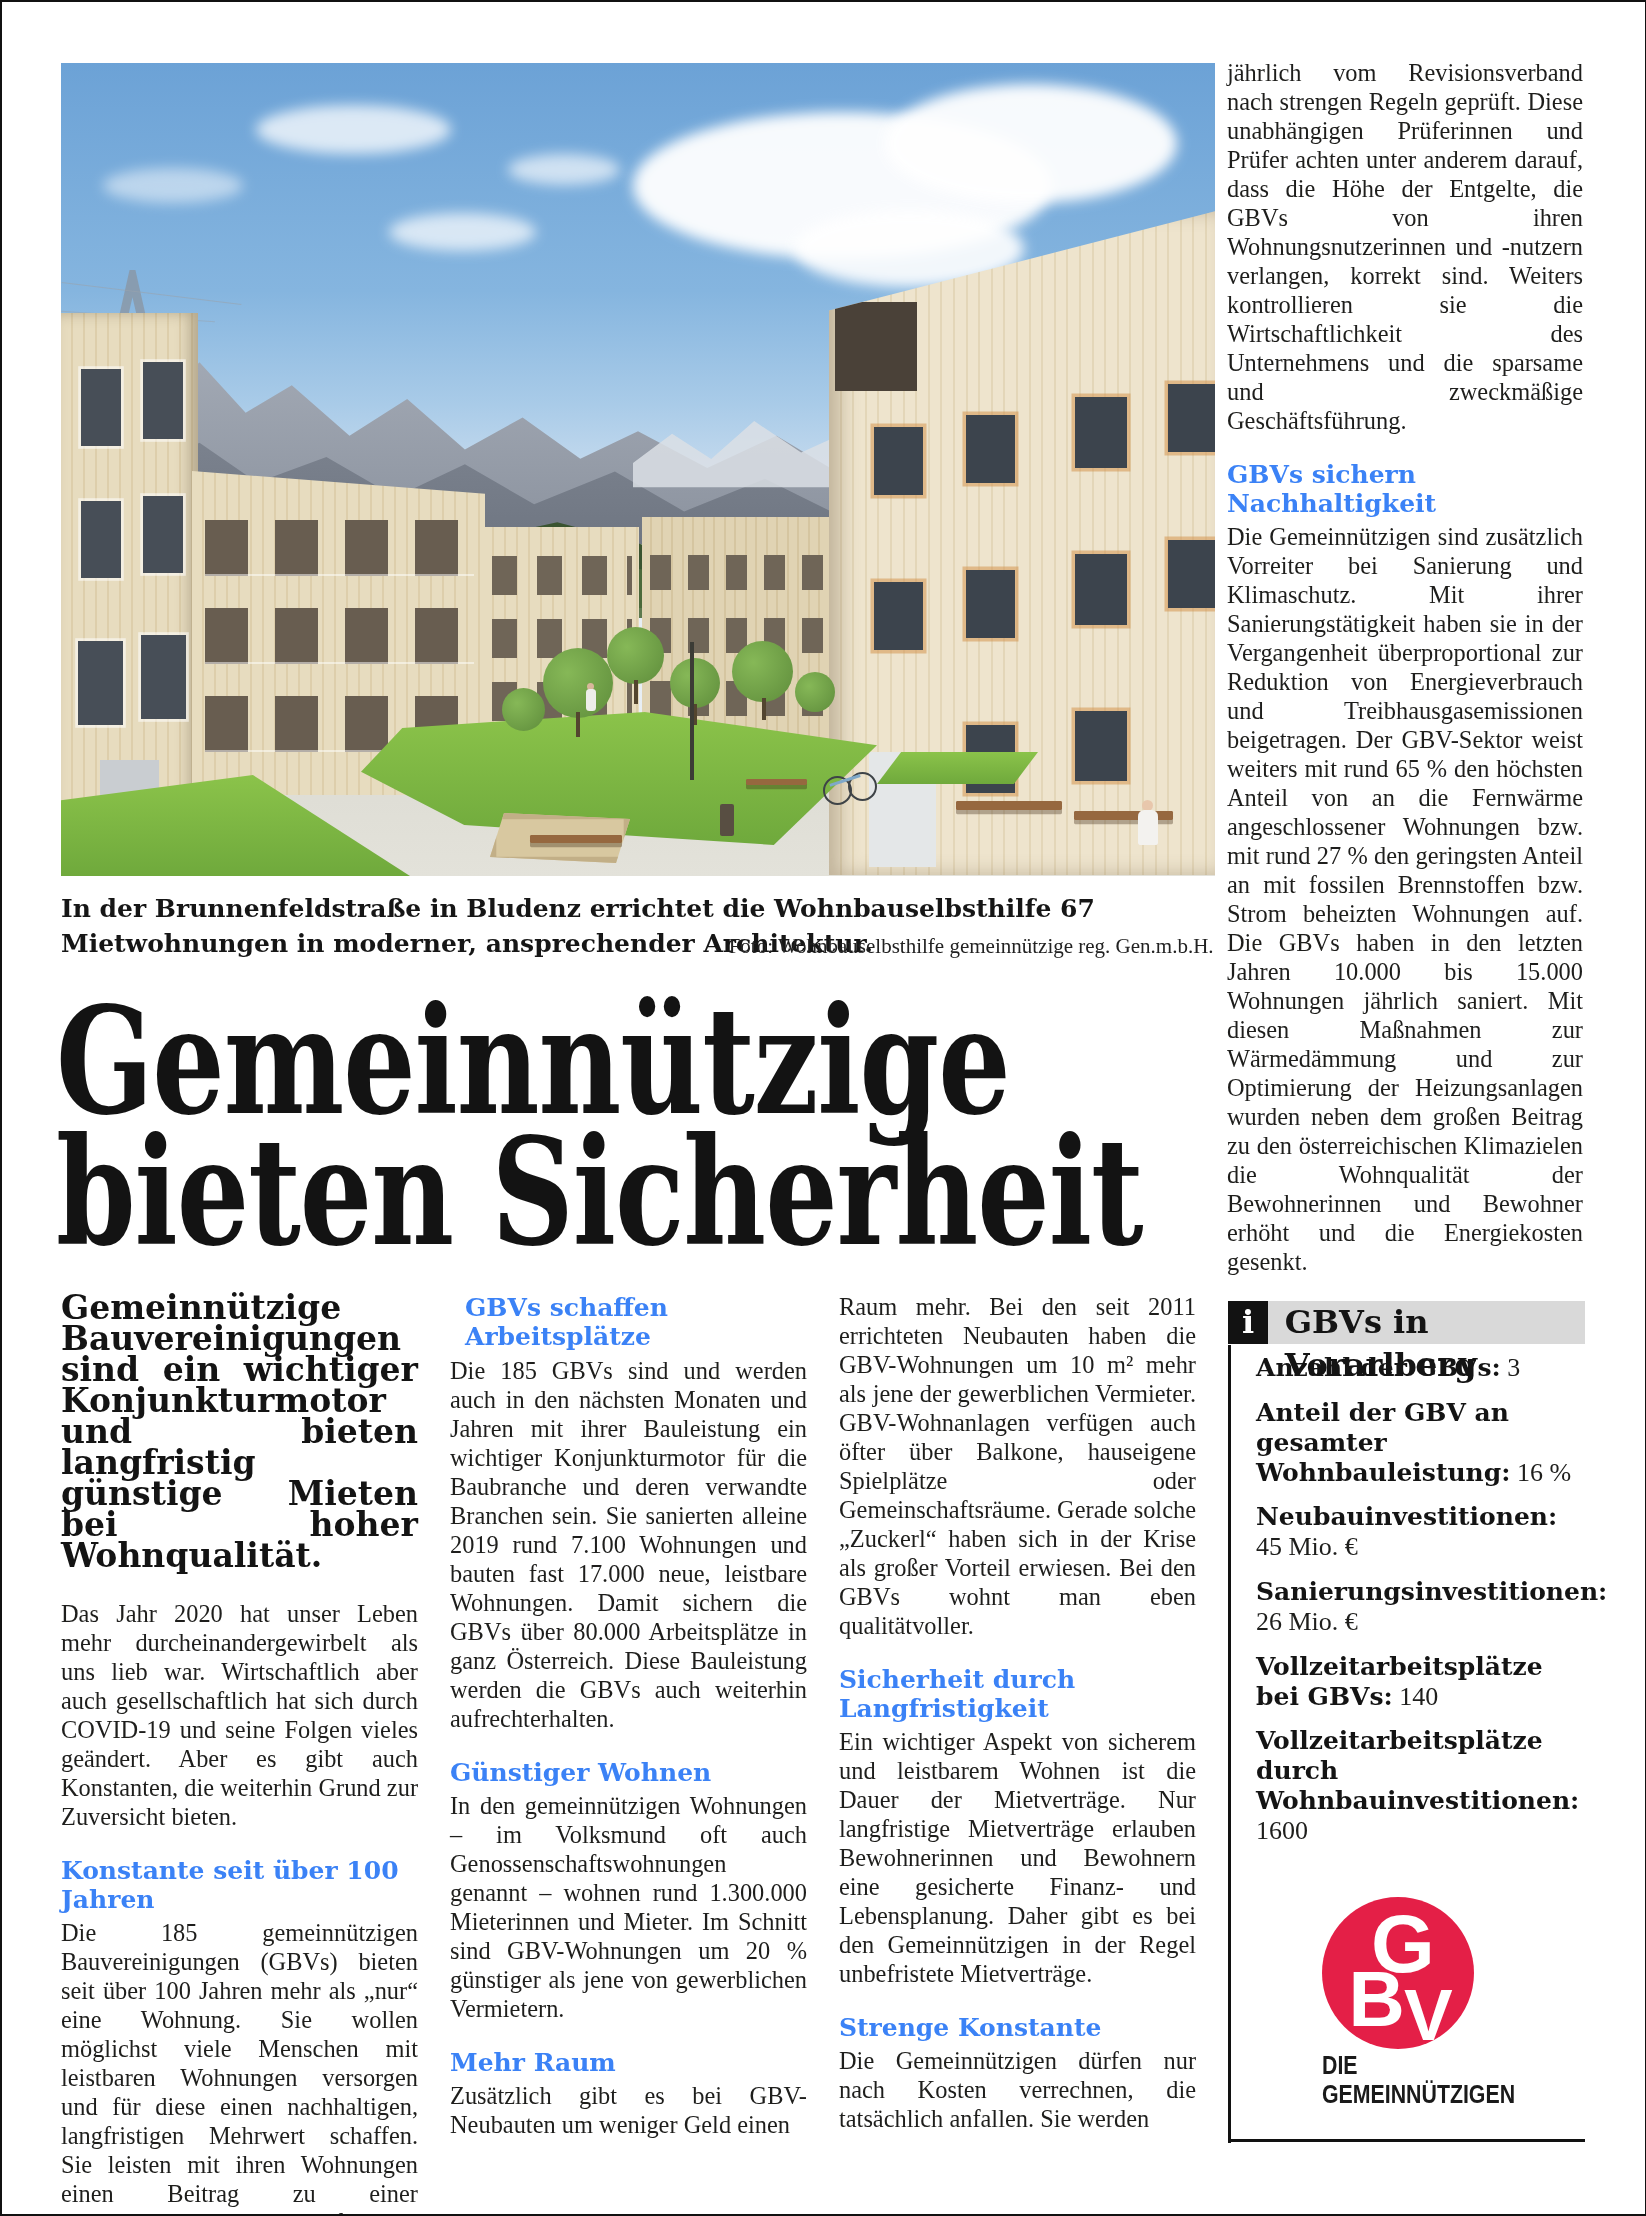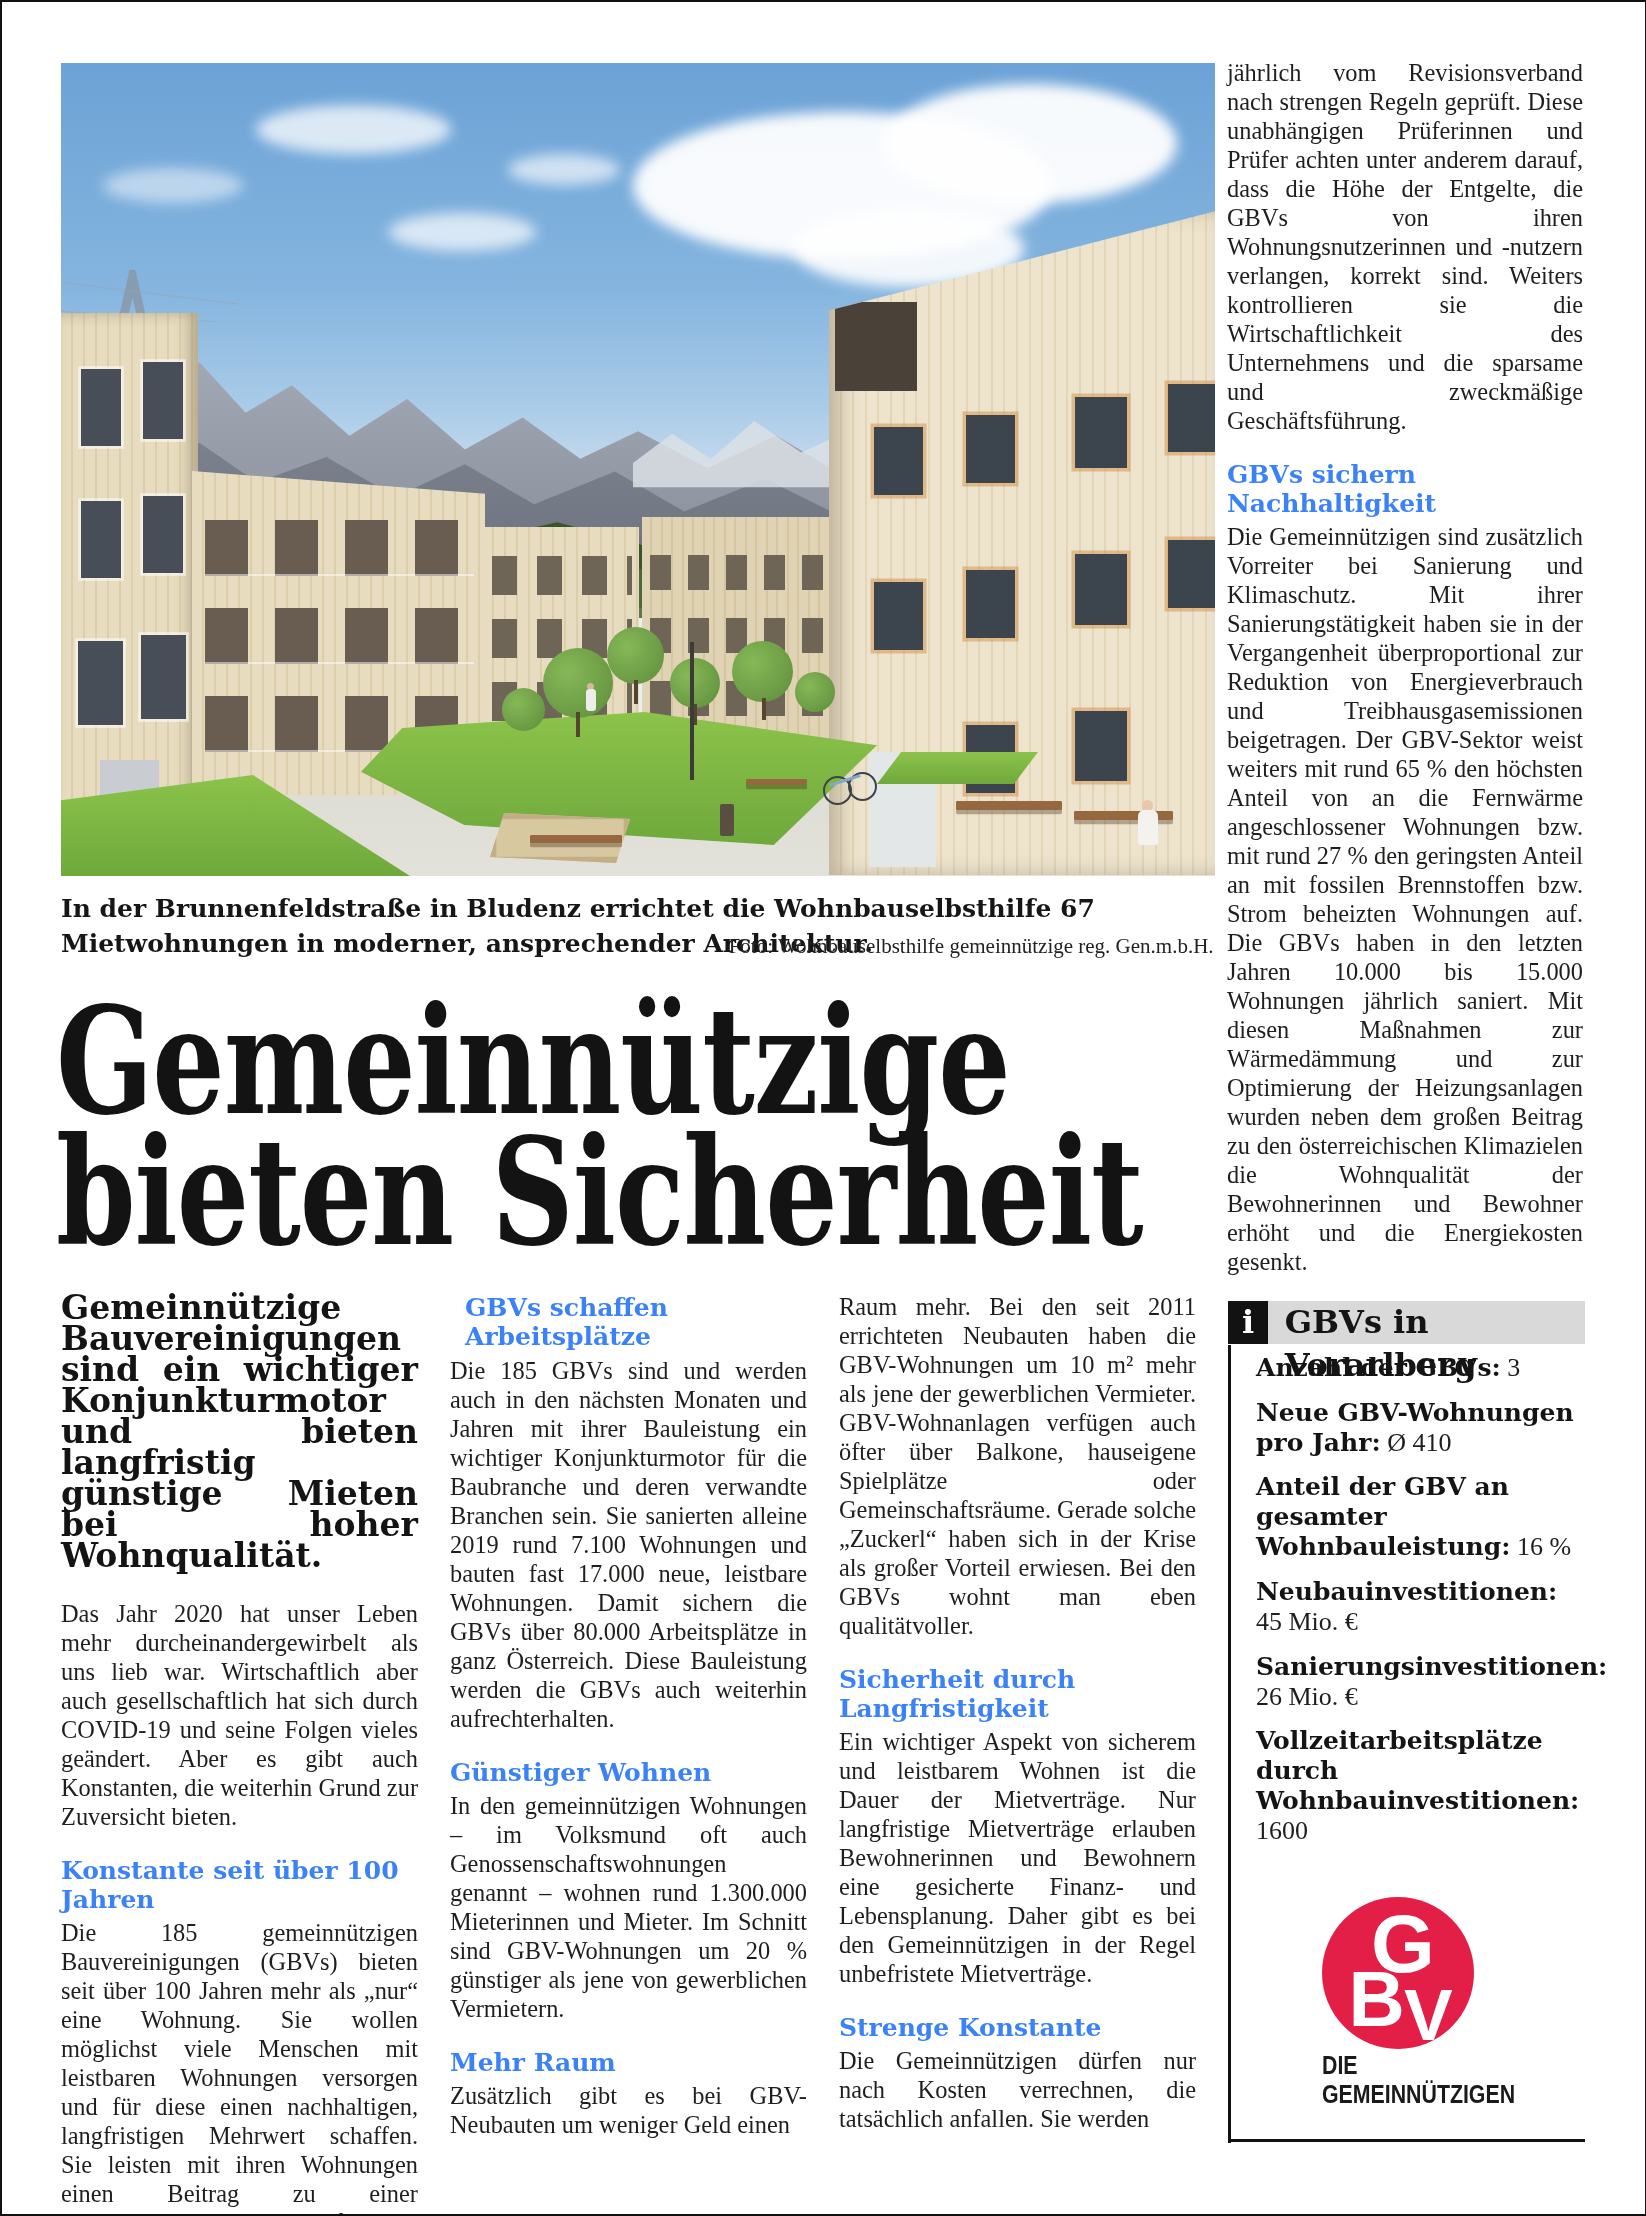--- a/index.html
+++ b/index.html
@@ -233,33 +233,33 @@
       <span class="ib-title">GBVs in Vorarlberg</span>
     </div>
     <div class="ib-rule"></div>
     <div class="ib-bottomrule"></div>
 
     <div class="ib-body">
       <div class="ib-item">
         <div class="ib-line"><span class="ib-b">Anzahl der GBVs:</span><span class="ib-r"> 3</span></div>
       </div>
       <div class="ib-item">
-        <div class="ib-line"><span class="ib-b">Neue GBV-Wohnungen</span><span class="ib-r"></span></div>
-        <div class="ib-line"><span class="ib-b">pro Jahr:</span><span class="ib-r"> Ø 410</span></div>
-      </div>
-      <div class="ib-item">
         <div class="ib-line"><span class="ib-b">Anteil der GBV an gesamter</span><span class="ib-r"></span></div>
         <div class="ib-line"><span class="ib-b">Wohnbauleistung:</span><span class="ib-r"> 16 %</span></div>
       </div>
       <div class="ib-item">
         <div class="ib-line"><span class="ib-b">Neubauinvestitionen:</span><span class="ib-r"> 45 Mio. €</span></div>
       </div>
       <div class="ib-item">
         <div class="ib-line"><span class="ib-b">Sanierungsinvestitionen:</span><span class="ib-r"></span></div>
         <div class="ib-line"><span class="ib-b"></span><span class="ib-r">26 Mio. €</span></div>
+      </div>
+      <div class="ib-item">
+        <div class="ib-line"><span class="ib-b">Vollzeitarbeitsplätze</span><span class="ib-r"></span></div>
+        <div class="ib-line"><span class="ib-b">bei GBVs:</span><span class="ib-r"> 140</span></div>
       </div>
       <div class="ib-item">
         <div class="ib-line"><span class="ib-b">Vollzeitarbeitsplätze durch</span><span class="ib-r"></span></div>
         <div class="ib-line"><span class="ib-b">Wohnbauinvestitionen:</span><span class="ib-r"> 1600</span></div>
       </div>
     </div>
 
     <div class="logo-circle">
       <span class="lg g">G</span>
       <span class="lg b">B</span>

